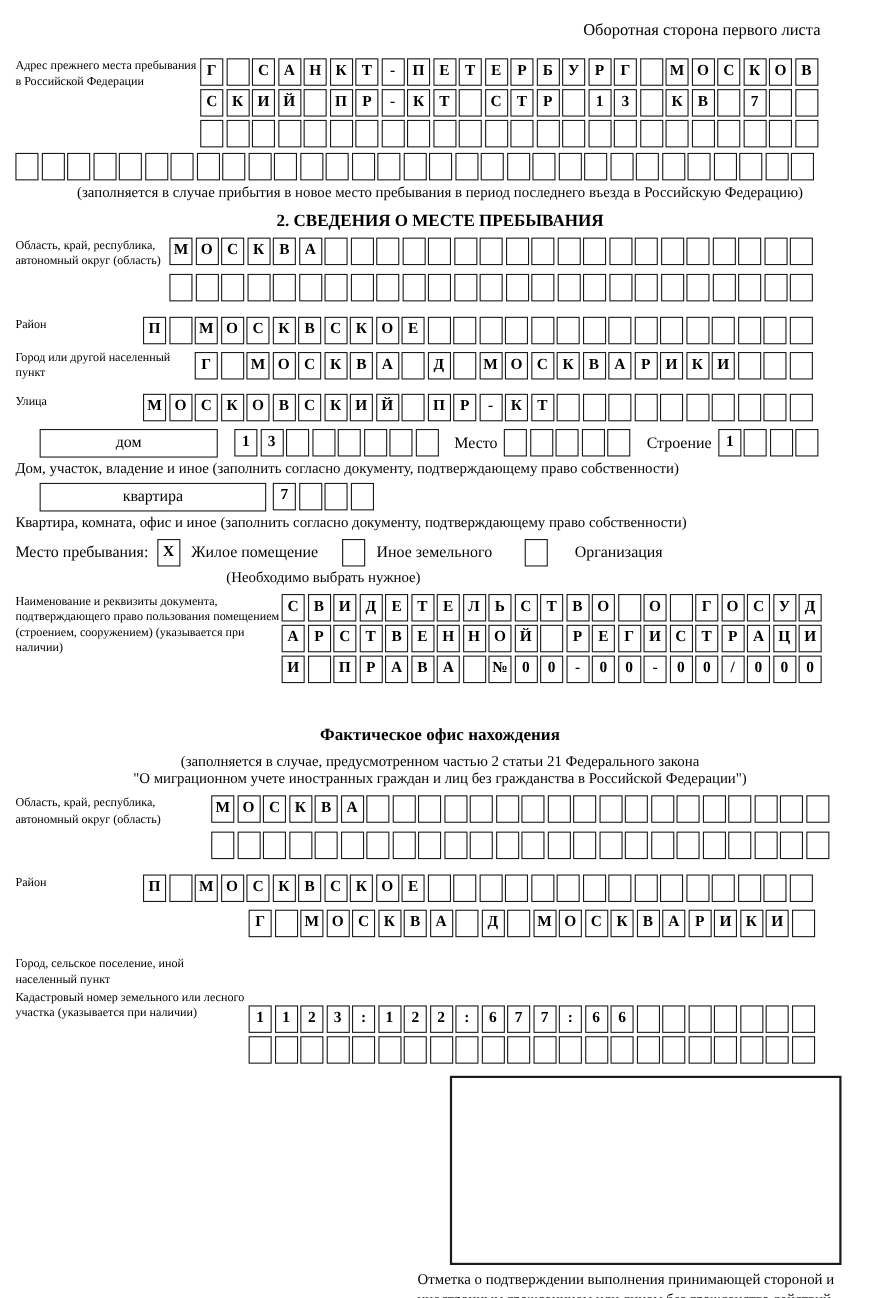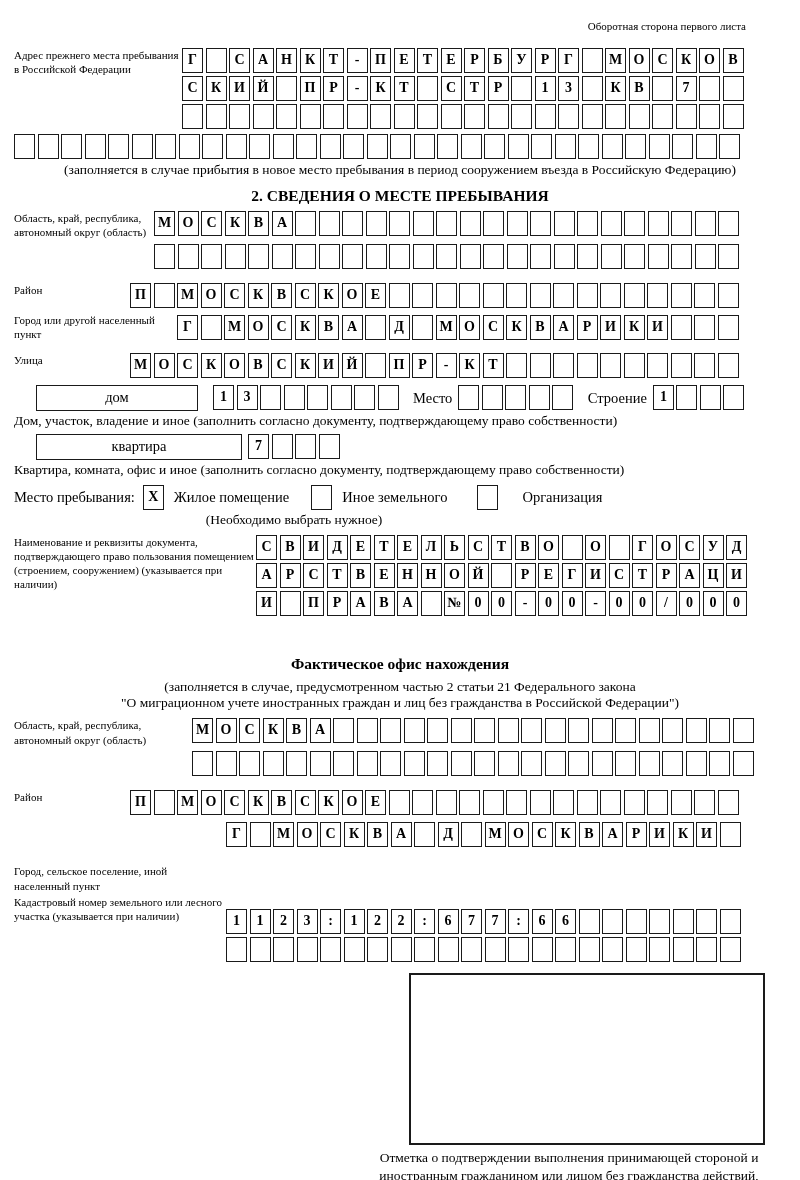--- a/index.html
+++ b/index.html
@@ -1,20 +1,20 @@
 <!DOCTYPE html>
 <html><head>
 <meta charset="utf-8">
 <style>
   * { margin:0; padding:0; box-sizing:border-box; }
   html,body { width:800px; height:1180px; background:#ffffff; color:#000;
     font-family:"Liberation Serif", serif; overflow:hidden; }
   .page { padding:10px 14px 0 14px; }
 
-  .hdr { text-align:right; font-size:11px; padding-right:40px; margin-top:10px; margin-bottom:16px; }
+  .hdr { text-align:right; font-size:15px; padding-right:40px; margin-top:10px; margin-bottom:16px; }
 
   .group { display:flex; align-items:flex-start; }
   .glabel { flex:none; font-size:11px; line-height:1.3; }
   .grows  { flex:none; }
 
   .cells { display:flex; flex-wrap:nowrap; margin-bottom:3px; }
   .cell { flex:none; width:21px; height:25px; margin-right:2.5px;
     border:1.6px solid #1a1a1a; font-size:14px; font-weight:bold;
     text-align:center; line-height:22px; overflow:hidden; }
 
@@ -153,21 +153,21 @@
       <span class="cell"></span>
       <span class="cell"></span>
       <span class="cell"></span>
       <span class="cell"></span>
       <span class="cell"></span>
       <span class="cell"></span>
       <span class="cell"></span>
       <span class="cell"></span>
       <span class="cell"></span>
     </div>
-  <div class="note note-center mb2">(заполняется в случае прибытия в новое место пребывания в период сооружением въезда в Российскую Федерацию)</div>
+  <div class="note note-center mb2">(заполняется в случае прибытия в новое место пребывания в период последнего въезда в Российскую Федерацию)</div>
 
   <div class="sec-title">2. СВЕДЕНИЯ О МЕСТЕ ПРЕБЫВАНИЯ</div>
 
   <div class="group" style="min-height:72px;">
     <div class="glabel" style="width:140px;">Область, край, республика, автономный округ (область)</div>
     <div class="grows">
       <div class="cells" style="margin-bottom:8px;">
           <span class="cell">М</span>
           <span class="cell">О</span>
           <span class="cell">С</span>

